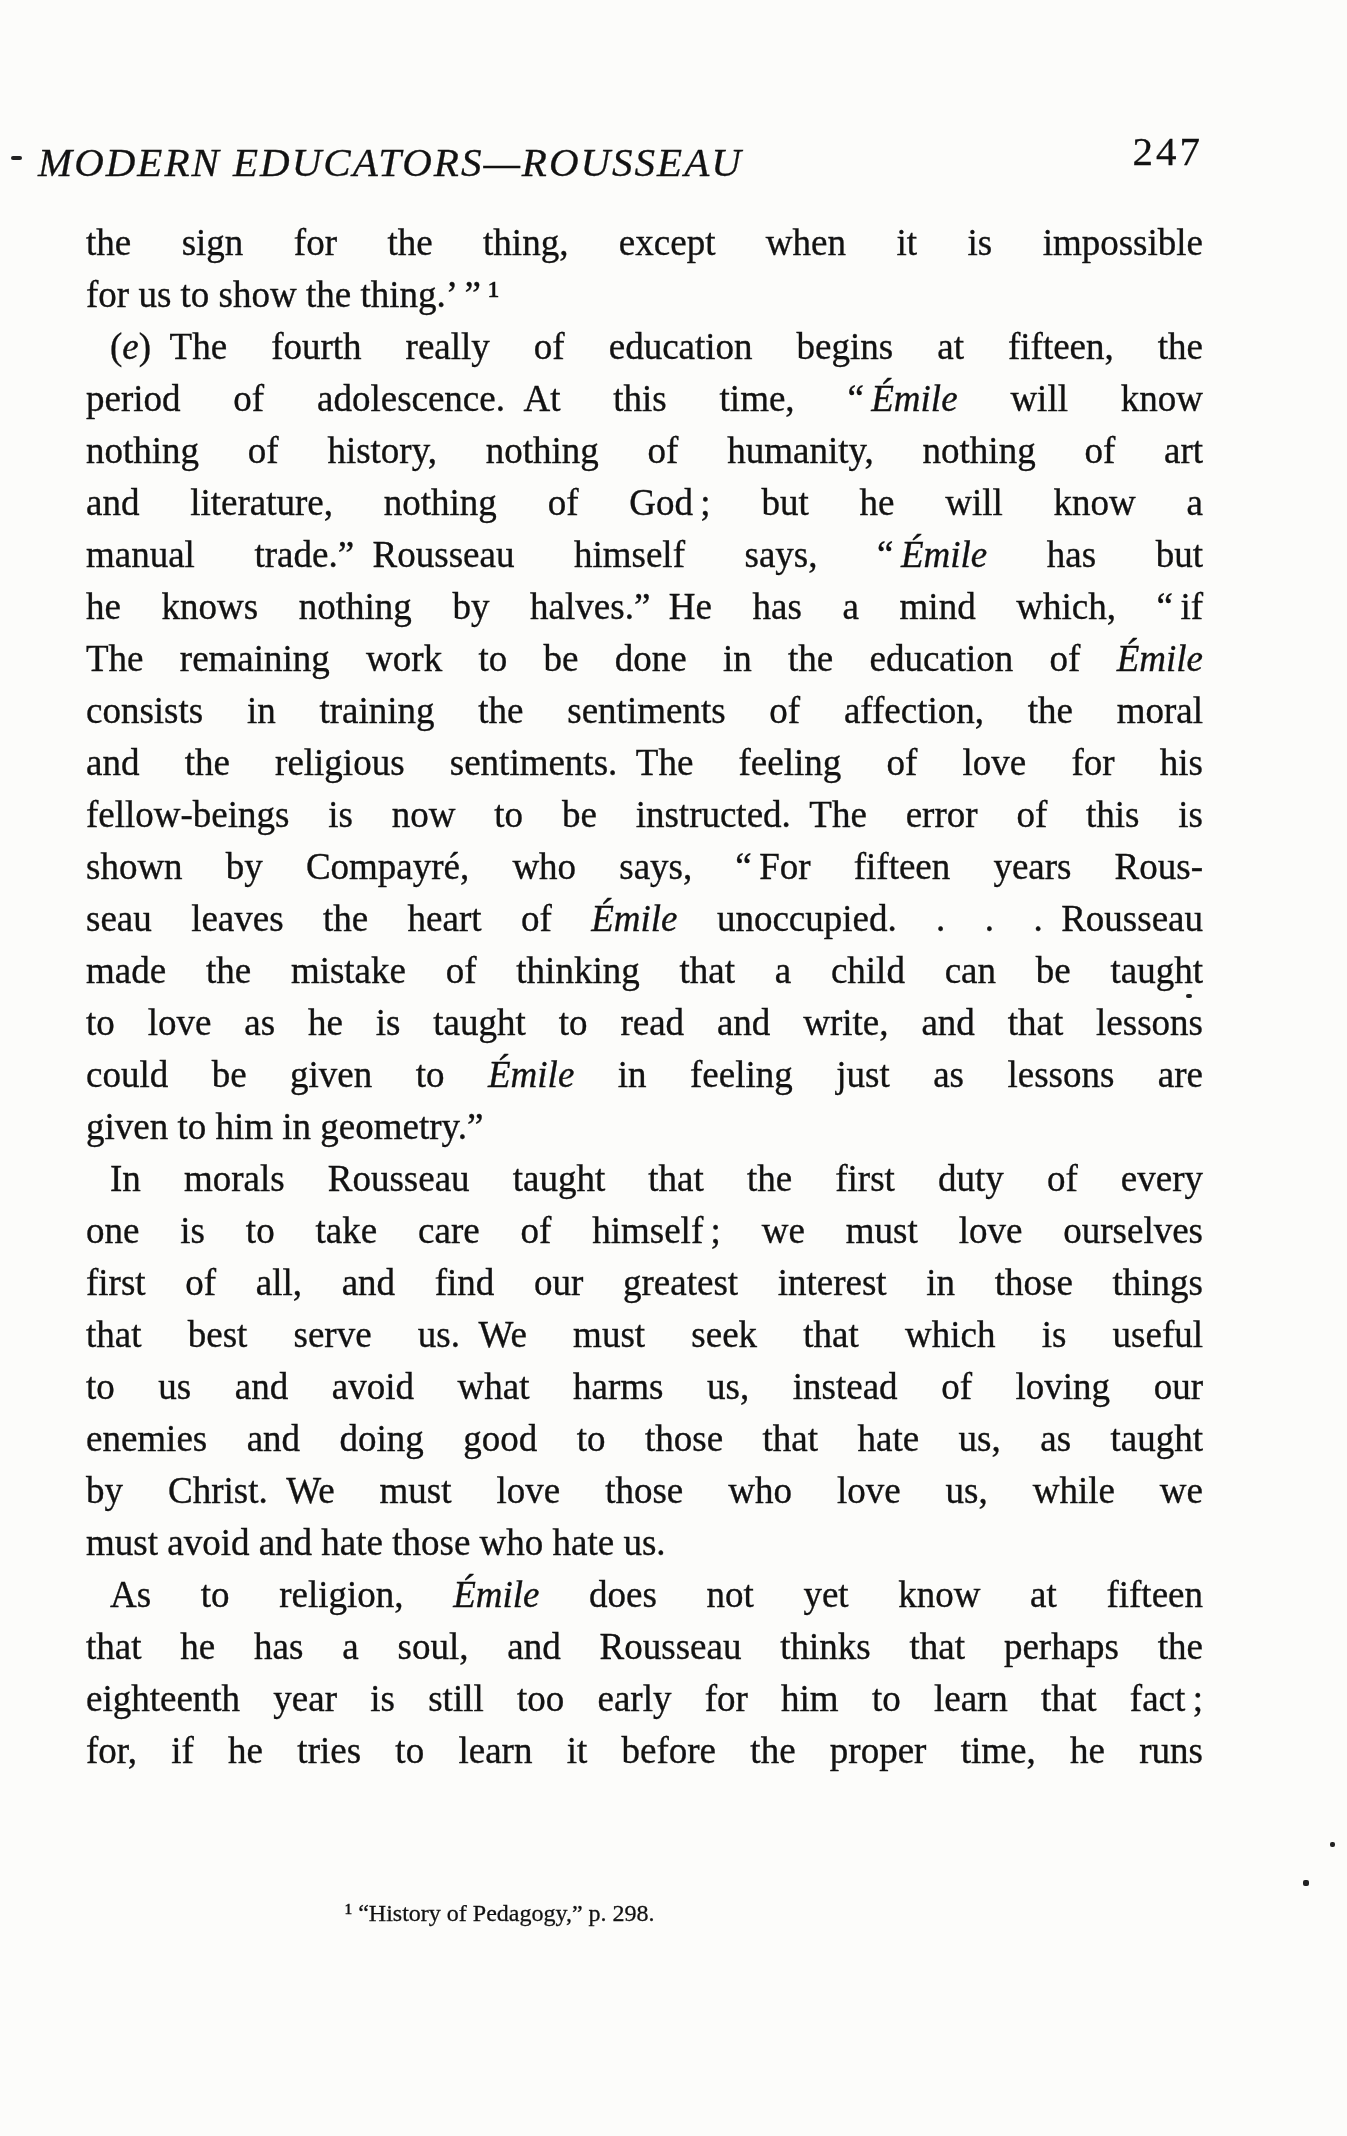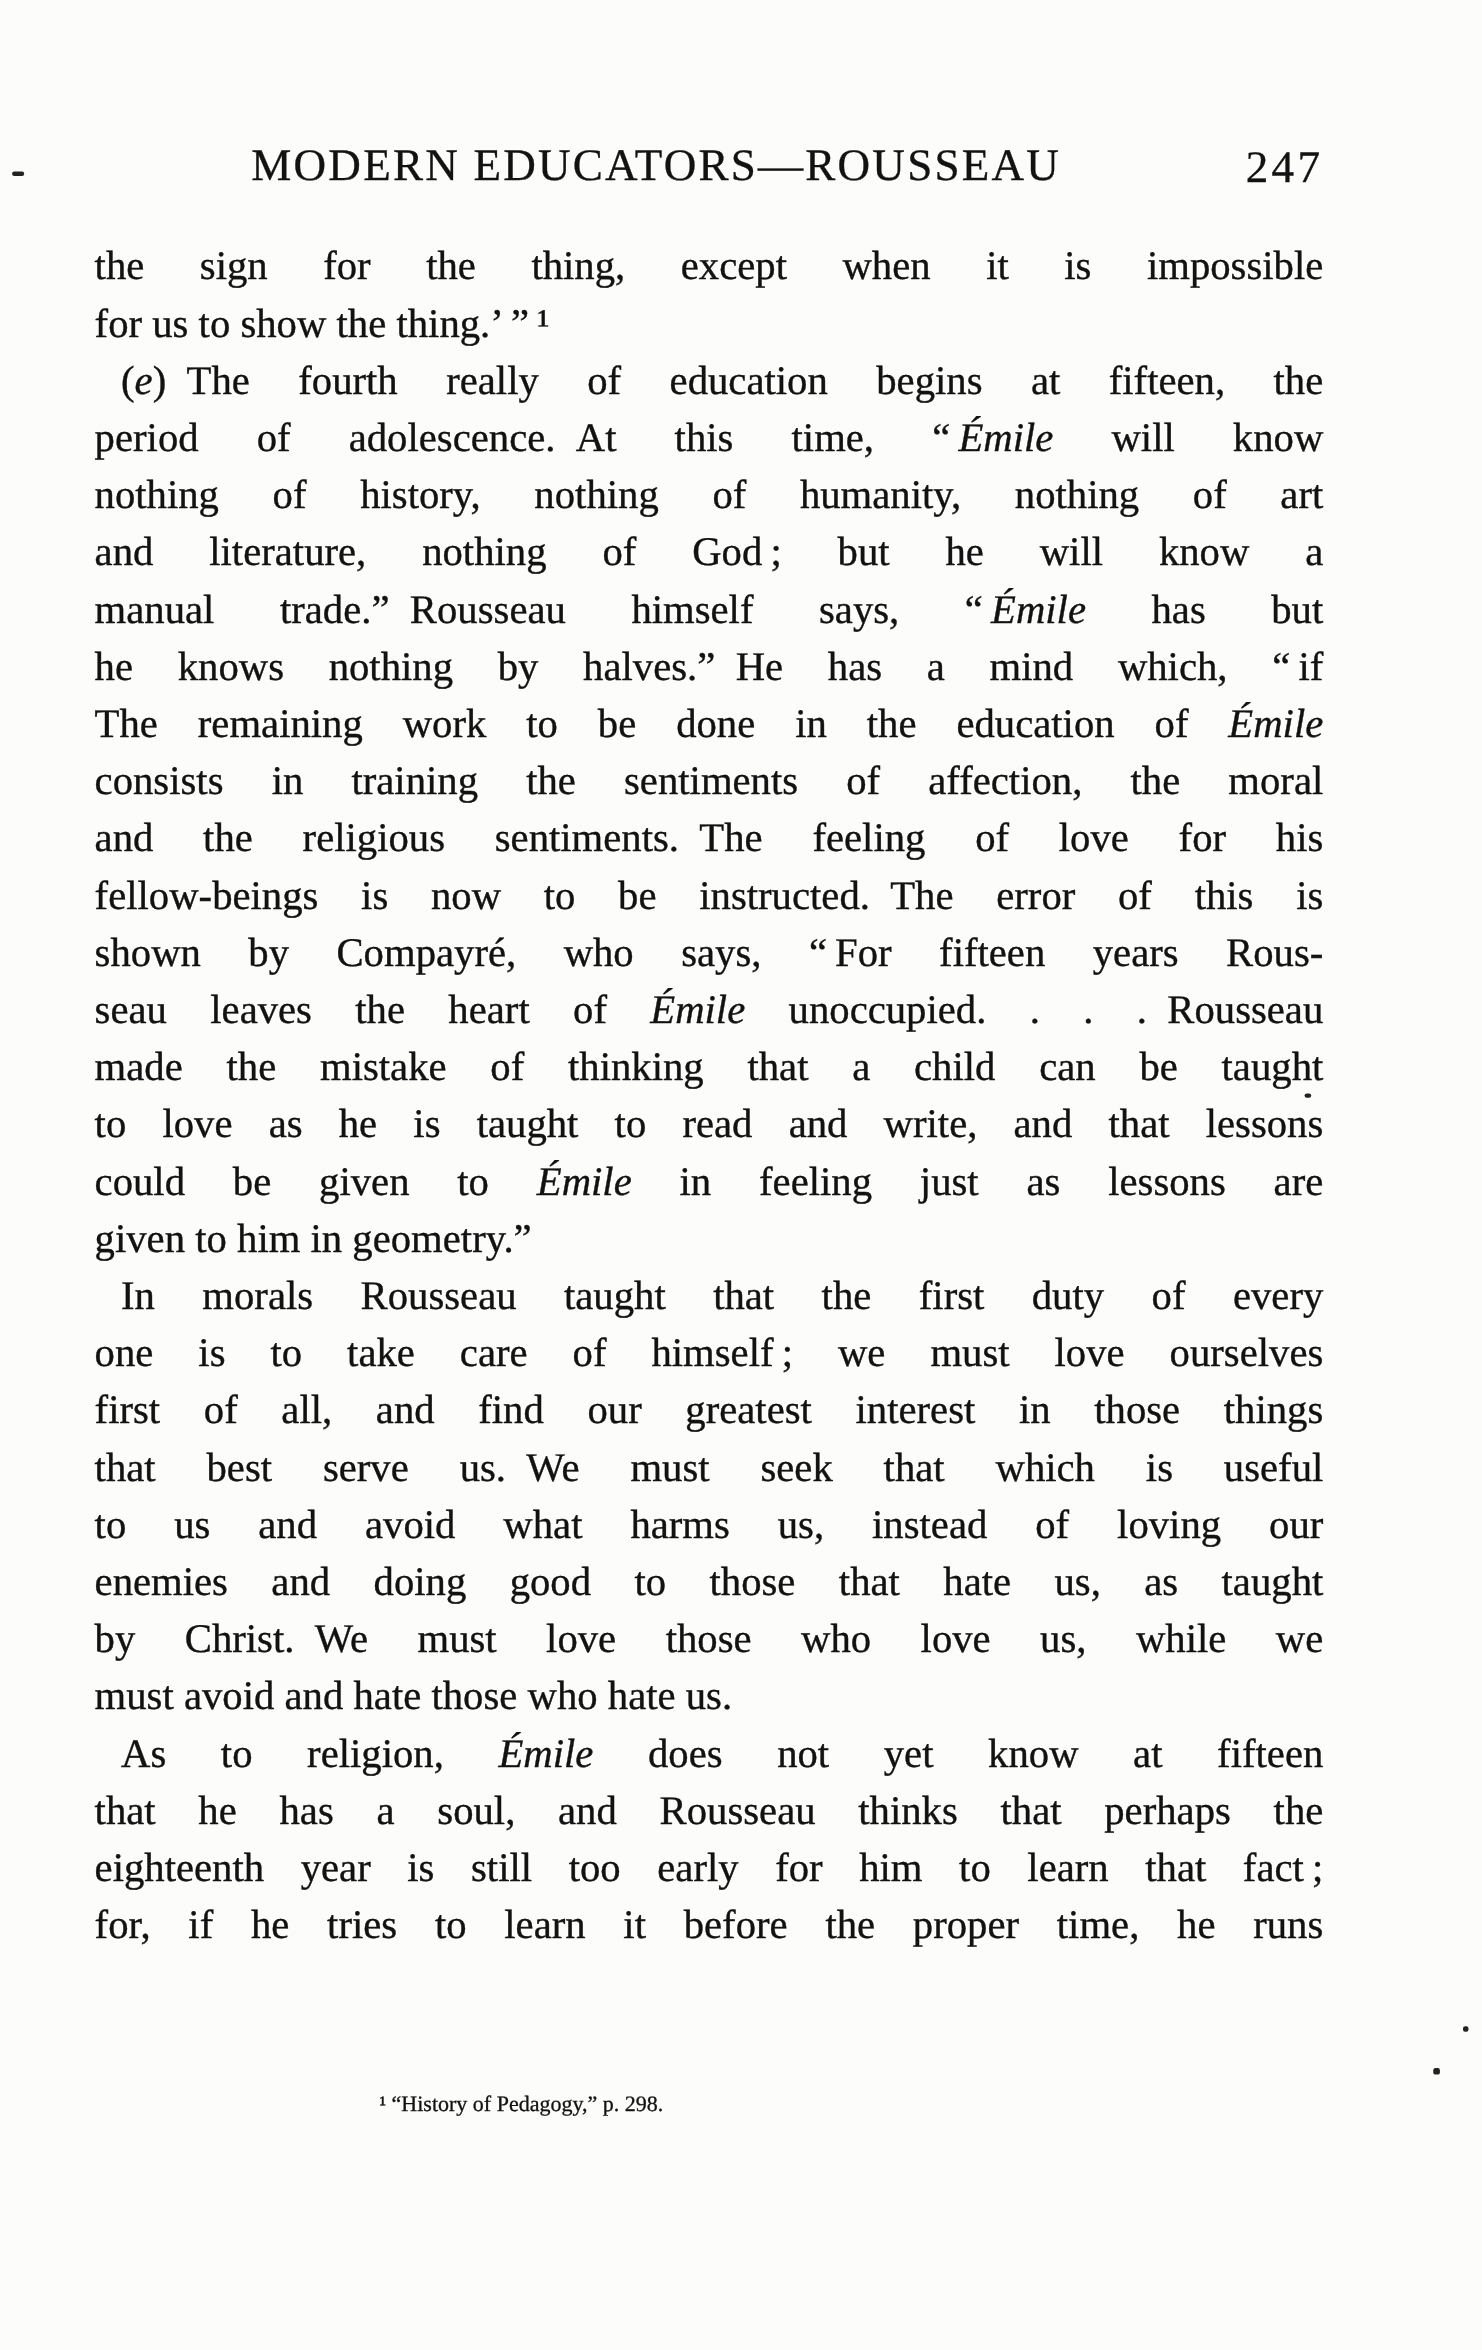--- a/index.html
+++ b/index.html
@@ -22,25 +22,27 @@
   
   .header-row {
     position: absolute;
     top: 126px;
     left: 86px;
     width: 1117px;
     height: 56px;
   }
   .header-title {
     display: block;
-    text-align: center;
+    text-align: left;
     transform: translateX(-48px);
+    font-style: italic;
     font-size: 41px;
     letter-spacing: 2px;
     white-space: nowrap;
+    margin-top: 12px;
     -webkit-text-stroke: 0.3px #121212;
   }
   .page-number {
     position: absolute;
     top: 1px;
     right: 0;
     font-size: 41px;
     letter-spacing: 3px;
     -webkit-text-stroke: 0.3px #121212;
   }
@@ -61,21 +63,21 @@
     text-align-last: justify;
   }
   .line.indent {
     text-indent: 24px;
   }
   
   .footnote {
     position: absolute;
     top: 1893px;
     left: 345px;
-    font-size: 20px;
+    font-size: 24px;
     line-height: 40px;
     -webkit-text-stroke: 0.3px #121212;
   }
   
   .speck {
     position: absolute;
     background: #222;
     border-radius: 2px;
   }
 </style>

